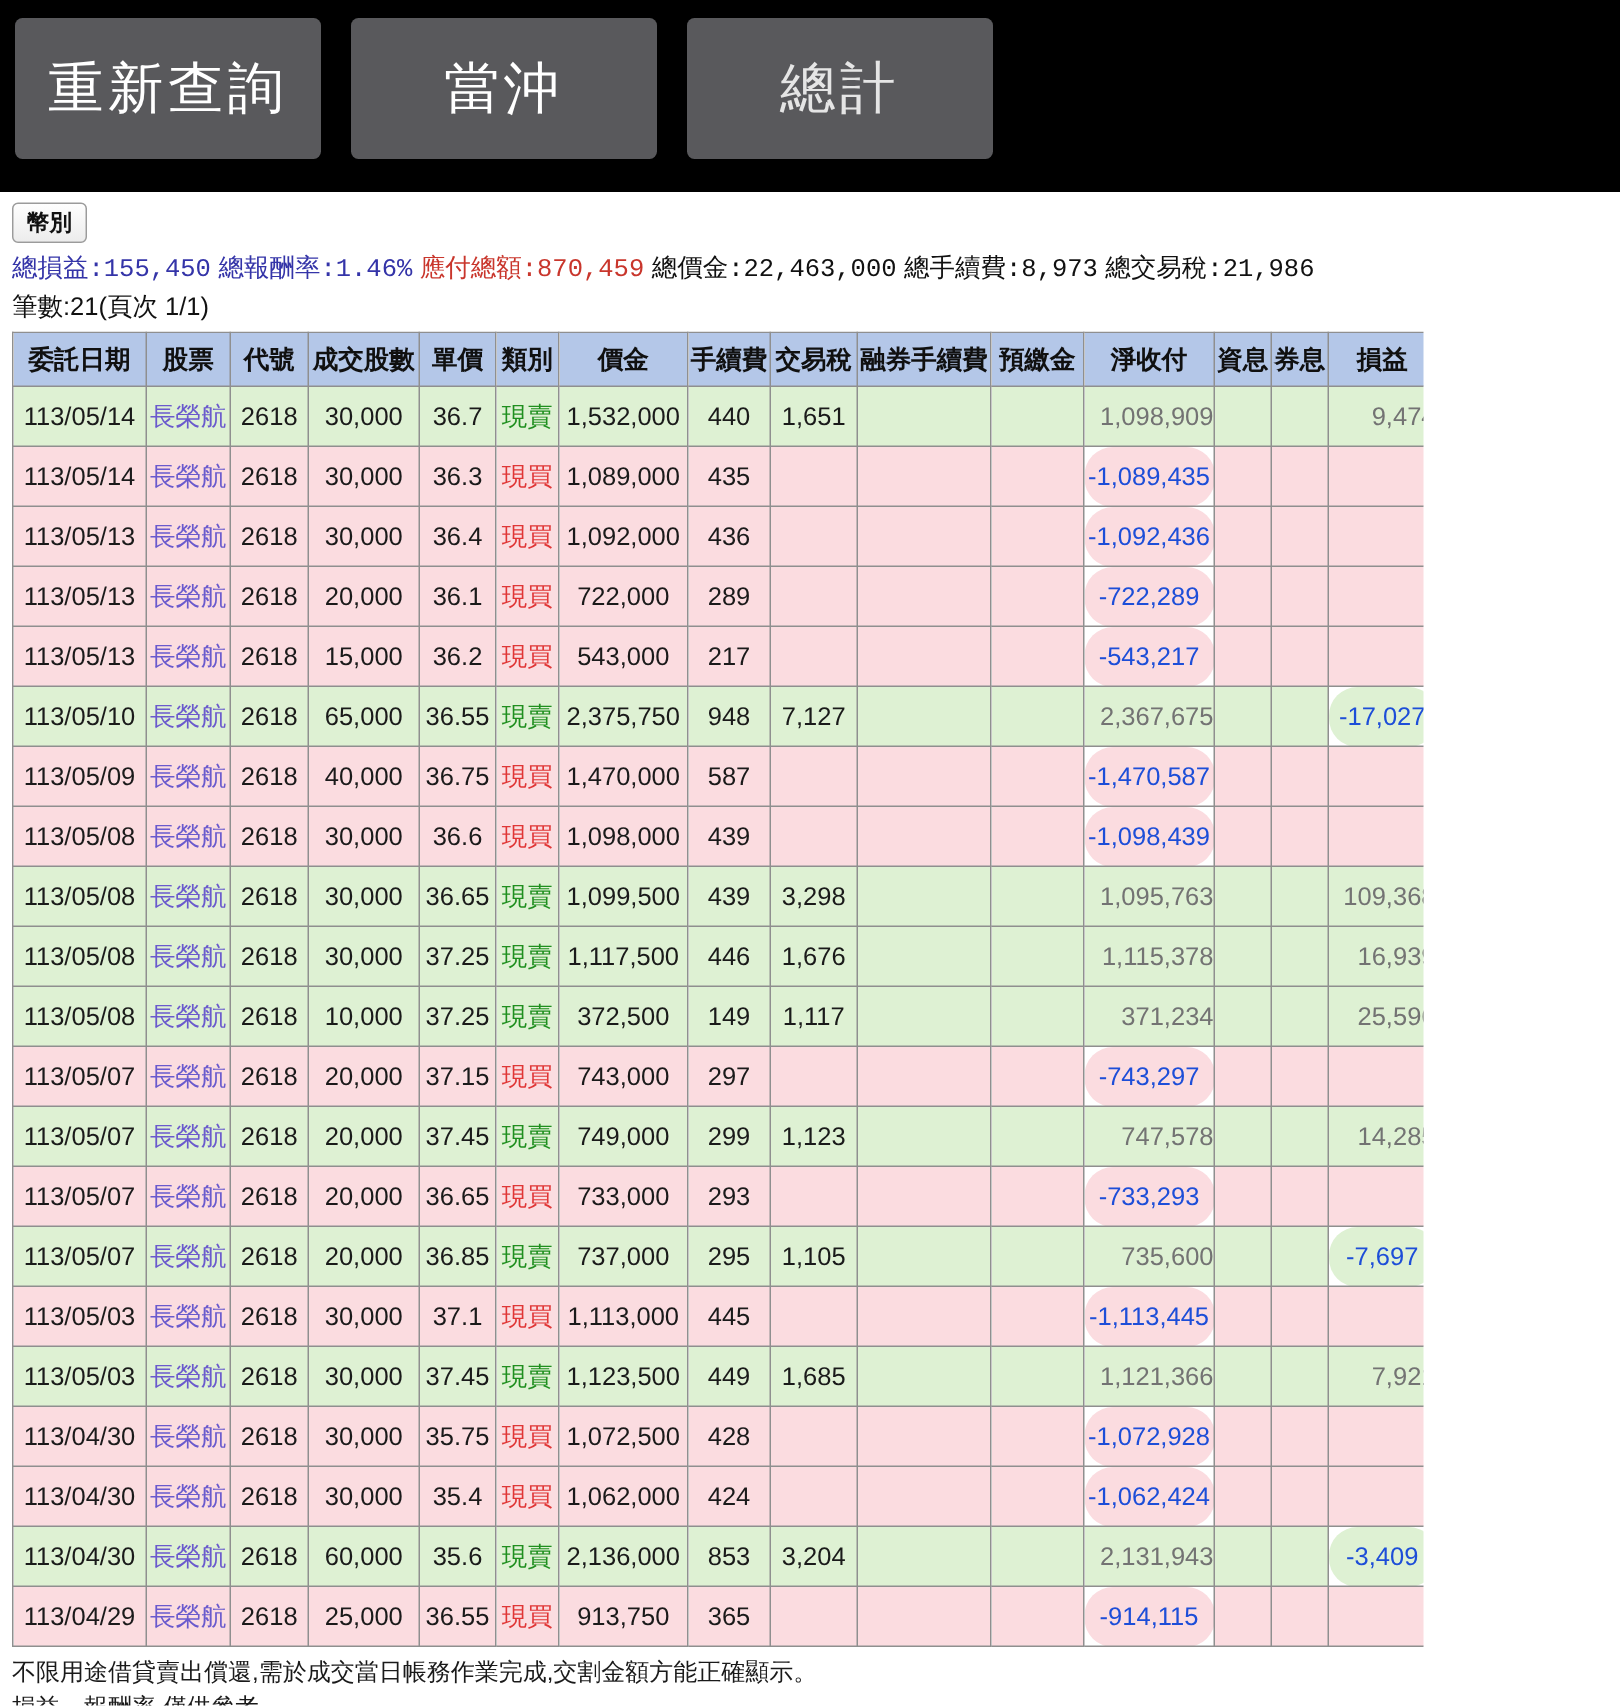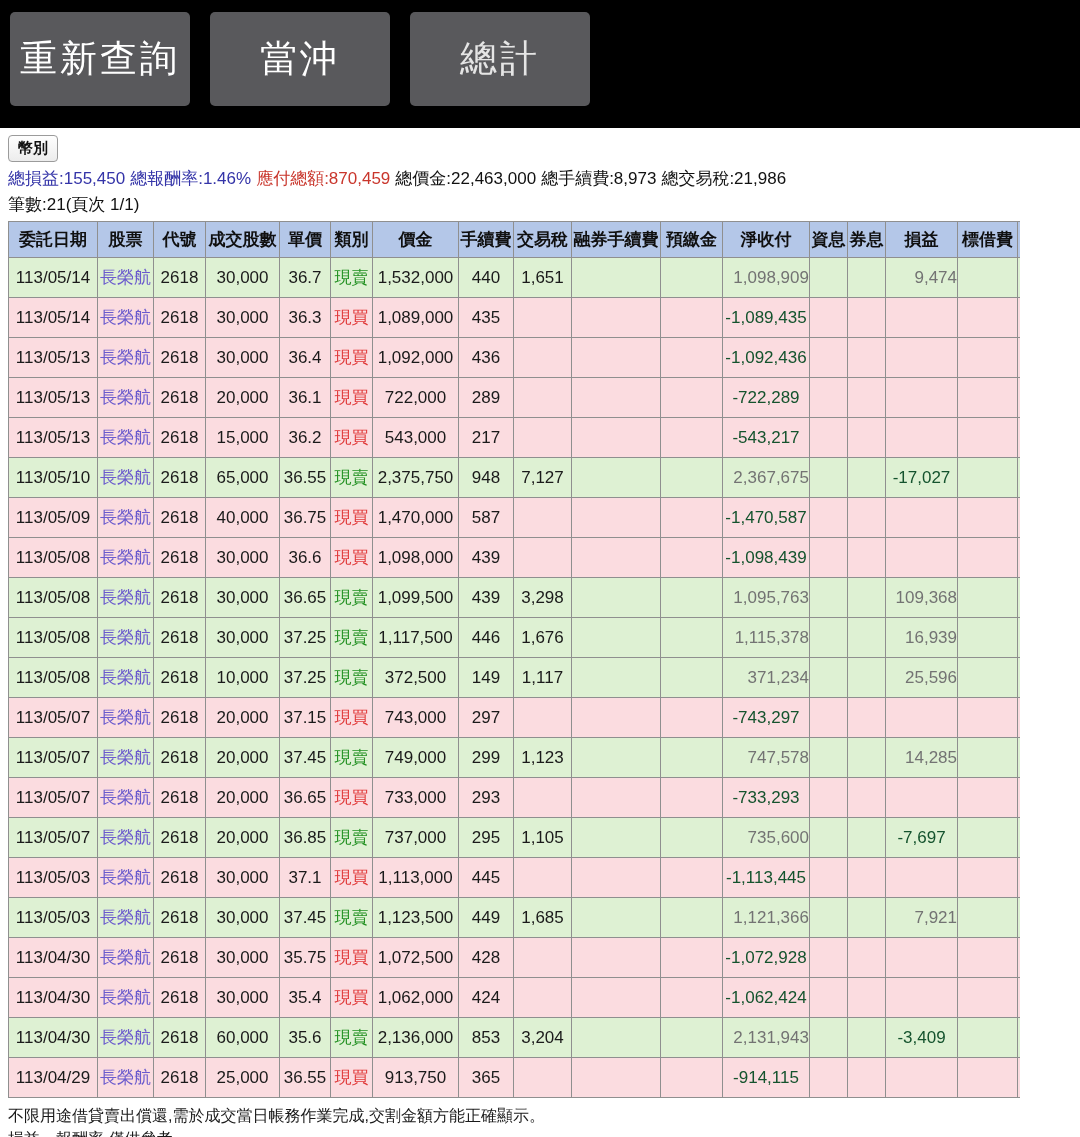--- a/index.html
+++ b/index.html
@@ -7,54 +7,54 @@
     width:1080px;height:1137px;background:#ffffff;overflow:hidden;
     font-family:"Liberation Sans","DejaVu Sans",sans-serif;
     -webkit-font-smoothing:antialiased;
   }
   
   .topbar{
     background:#000;height:128px;box-sizing:border-box;
     display:flex;align-items:flex-start;gap:20px;padding:12px 0 0 10px;
   }
   .topbtn{
-    width:180px;height:94px;background:#59595c;border:none;border-radius:5px;
+    width:204px;height:94px;background:#59595c;border:none;border-radius:5px;
     color:#fff;font-size:37px;letter-spacing:3px;
     display:flex;align-items:center;justify-content:center;
     font-family:inherit;
   }
   .topbtn.disabled{color:#e5e5e5;}
   
   .currency-btn{
     margin:7px 0 0 8px;padding:3px 9px;font-size:15px;font-weight:bold;color:#111;
     background:linear-gradient(#fefefe,#ececec);
     border:1px solid #9b9b9b;border-radius:4px;font-family:inherit;display:inline-block;
   }
   .summary{margin:5px 0 0 8px;font-size:17px;white-space:nowrap;}
-  .summary span{margin-right:5px;}
+  .summary span{margin-right:5px;font-family:Liberation Mono, monospace;}
   .seg-blue{color:#3434a8;}
   .seg-red{color:#c9362c;}
   .seg-black{color:#111;}
   .countline{margin:3px 0 5px 8px;font-size:17px;color:#111;}
   
-  .table-wrap{margin-left:8px;width:1012px;overflow:hidden;}
+  .table-wrap{margin-left:8px;width:941px;overflow:hidden;}
   table{border-collapse:collapse;table-layout:fixed;width:1102px;}
   th,td{
     border:1px solid #8f8f8f;text-align:center;vertical-align:middle;
     overflow:hidden;white-space:nowrap;padding:0;font-size:17px;
   }
   th{background:#b4c7e8;height:35px;font-weight:bold;color:#101010;}
   td{height:39px;color:#1a1a1a;}
   tr.sell td{background:#def1d3;}
   tr.buy td{background:#fbdce0;}
   td.stock{color:#6a5acd;}
   td.type-sell{color:#1f8f1f;}
   td.type-buy{color:#e03636;}
   td.pos{color:#737373;text-align:right;}
-  td.neg{color:#14532d;}
+  td.neg{color:#1d4ed8;border-radius:19px;}
   
   .footer{margin:6px 0 0 8px;font-size:16px;color:#1a1a1a;line-height:1.45;}
 </style>
 </head>
 <body>
 
 
 
 <div class="topbar">
   <button class="topbtn">重新查詢</button>

